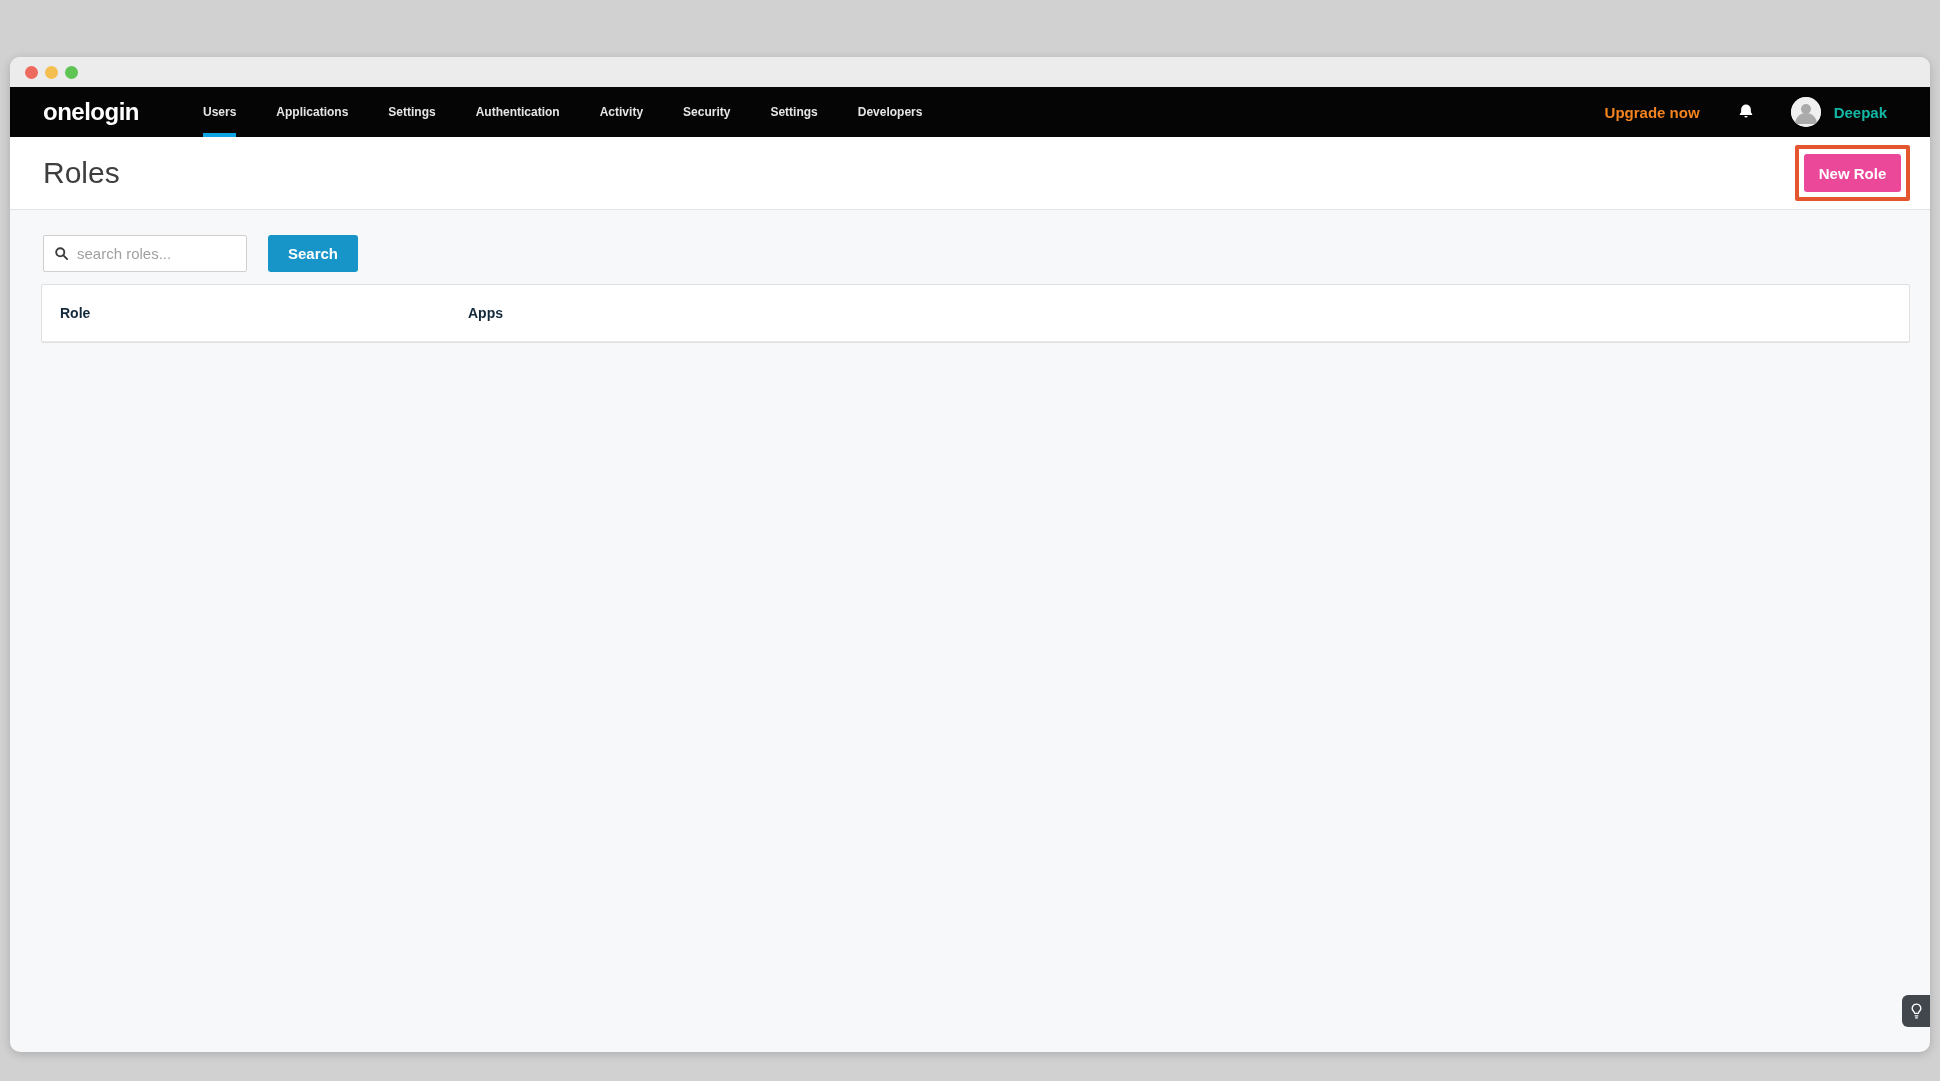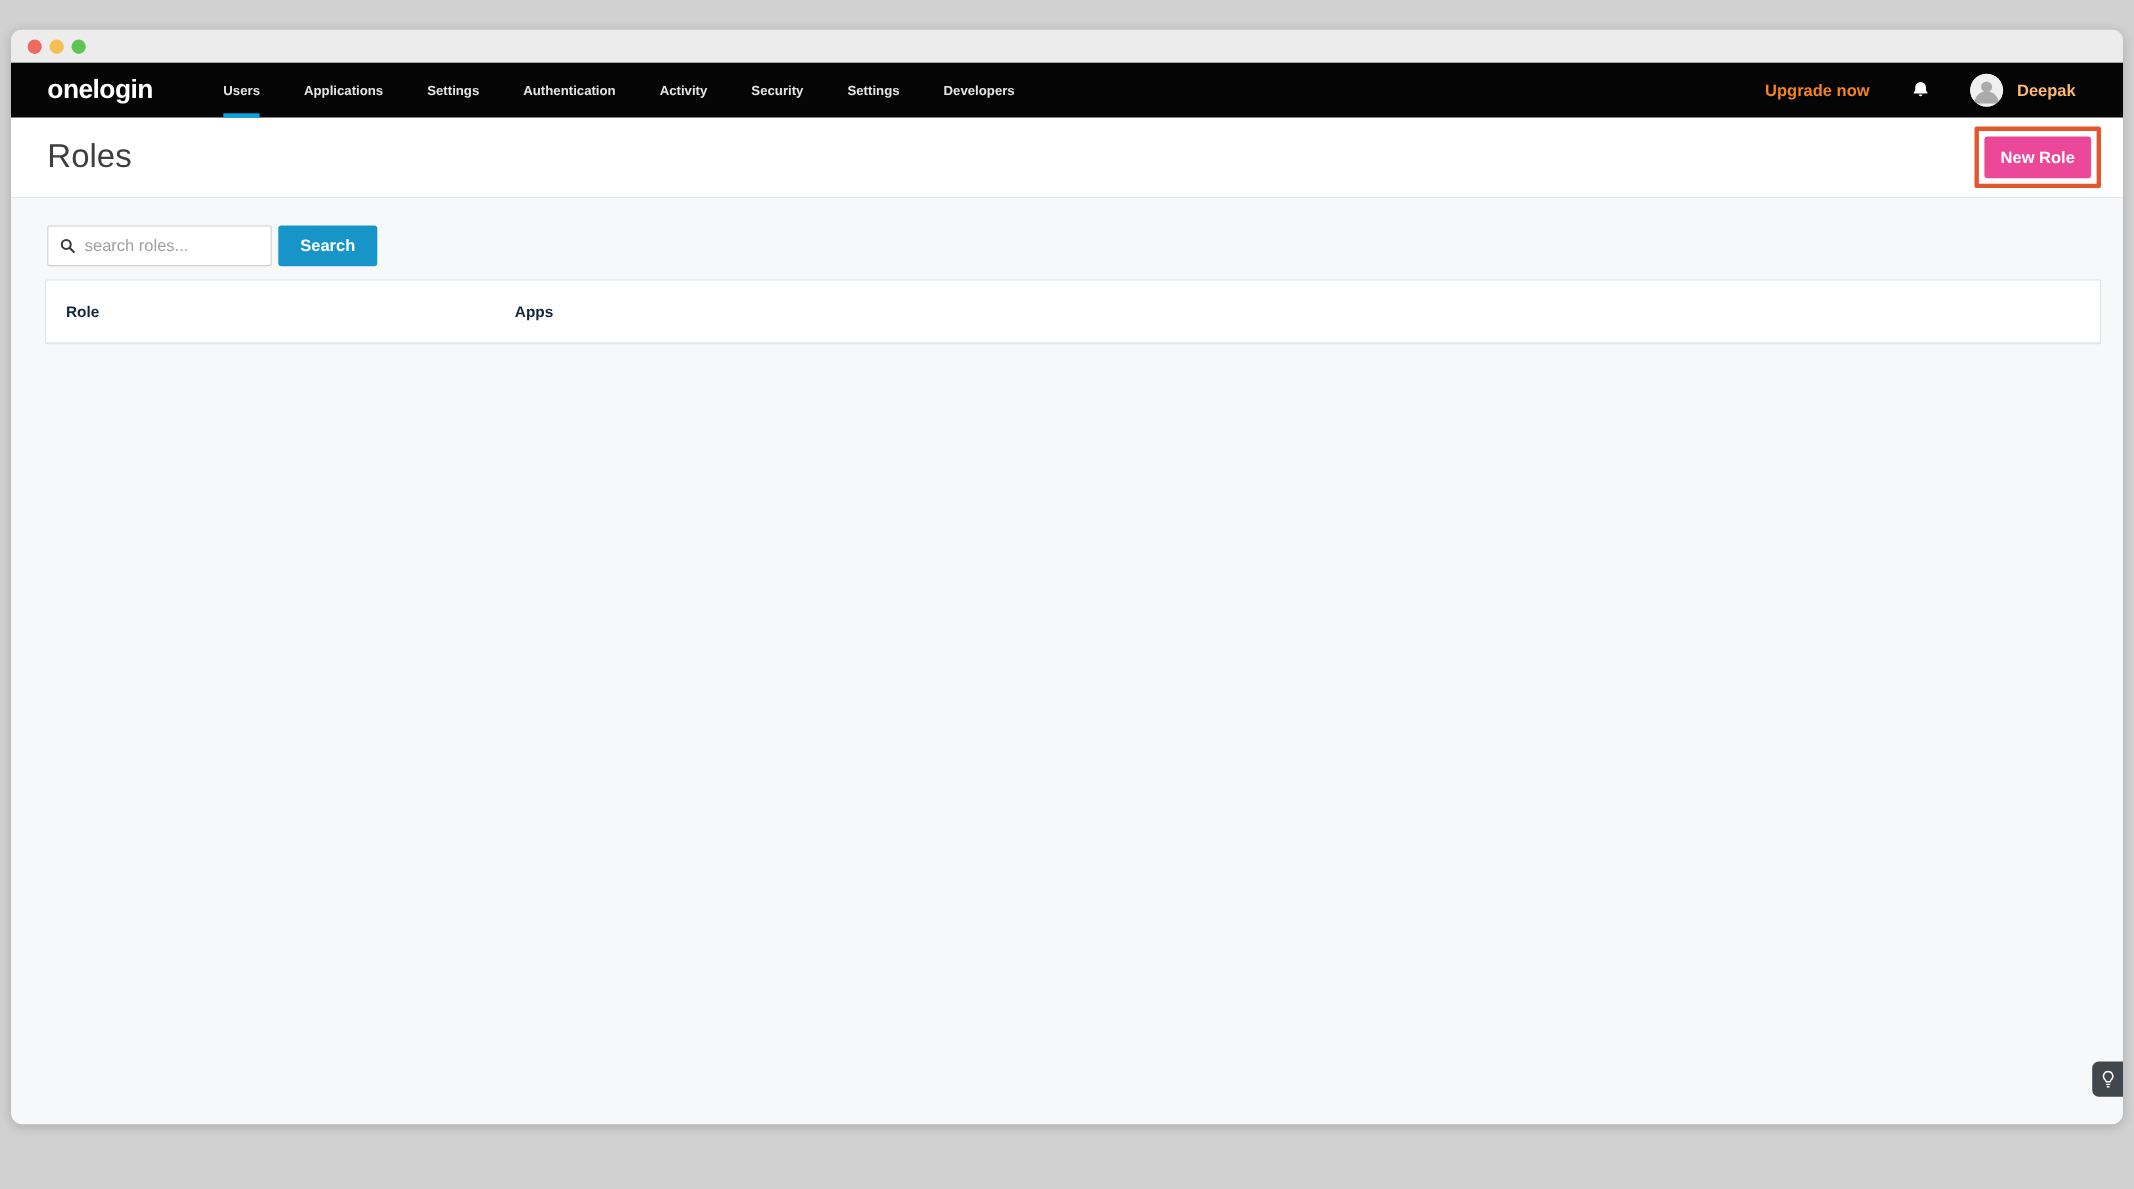--- a/index.html
+++ b/index.html
@@ -7,21 +7,21 @@
   body { font-family: "Liberation Sans", "DejaVu Sans", sans-serif; }
 
   .desktop {
     position: relative;
     width: 1940px; height: 1081px;
     background: #d1d1d1;
   }
 
   .window {
     position: absolute;
-    left: 10px; top: 27px;
+    left: 10px; top: 57px;
     width: 1920px; height: 995px;
     background: #f7f8f9;
     border-radius: 10px;
     overflow: hidden;
     box-shadow: 0 2px 10px rgba(0,0,0,.18);
   }
 
   
   .titlebar {
     height: 30px;
@@ -65,21 +65,21 @@
   .upgrade {
     color: #f5831f; font-size: 15px; font-weight: 700;
     text-decoration: none; margin-right: 37px; cursor: pointer;
   }
   .bell { margin-right: 36px; display: flex; cursor: pointer; }
   .avatar {
     width: 30px; height: 30px; border-radius: 50%;
     background: #f0f0f0; overflow: hidden;
     margin-right: 13px; display: flex; cursor: pointer;
   }
-  .username { color: #fdba74; font-size: 15px; font-weight: 700; }
+  .username { color: #14b8a6; font-size: 15px; font-weight: 700; }
 
   
   .page-header {
     height: 73px;
     background: #fff;
     border-bottom: 1px solid #e4e4e4;
     display: flex; align-items: center;
     padding: 0 20px 0 33px;
   }
   .page-title { font-size: 30px; font-weight: 400; color: #3e3e3e; }
@@ -109,21 +109,21 @@
     padding: 0 8px 0 10px;
   }
   .search-box svg { flex: 0 0 auto; margin-right: 8px; }
   .search-input {
     border: none; outline: none; width: 100%;
     font-family: inherit; font-size: 15px; color: #555;
     background: transparent;
   }
   .search-input::placeholder { color: #a0a0a0; }
   .search-btn {
-    margin-left: 6px;
+    margin-left: 21px;
     width: 90px; height: 37px;
     background: #1795c8; color: #fff;
     border: none; border-radius: 3px;
     font-family: inherit; font-size: 15px; font-weight: 700;
     cursor: pointer;
   }
 
   .roles-table {
     background: #fff;
     border: 1px solid #e0e0e0; border-radius: 2px;

